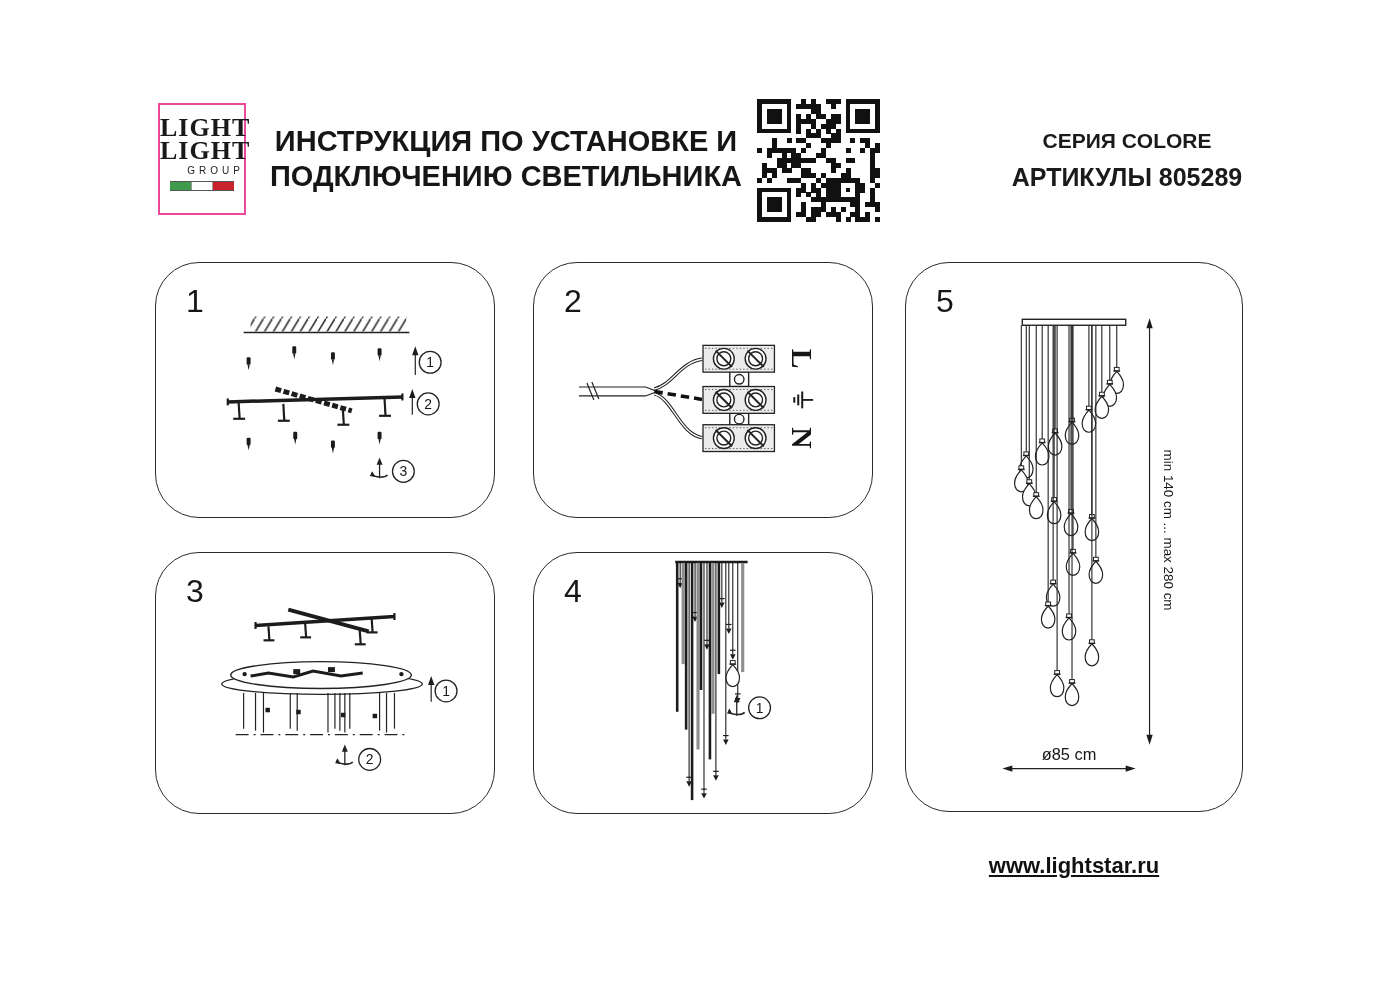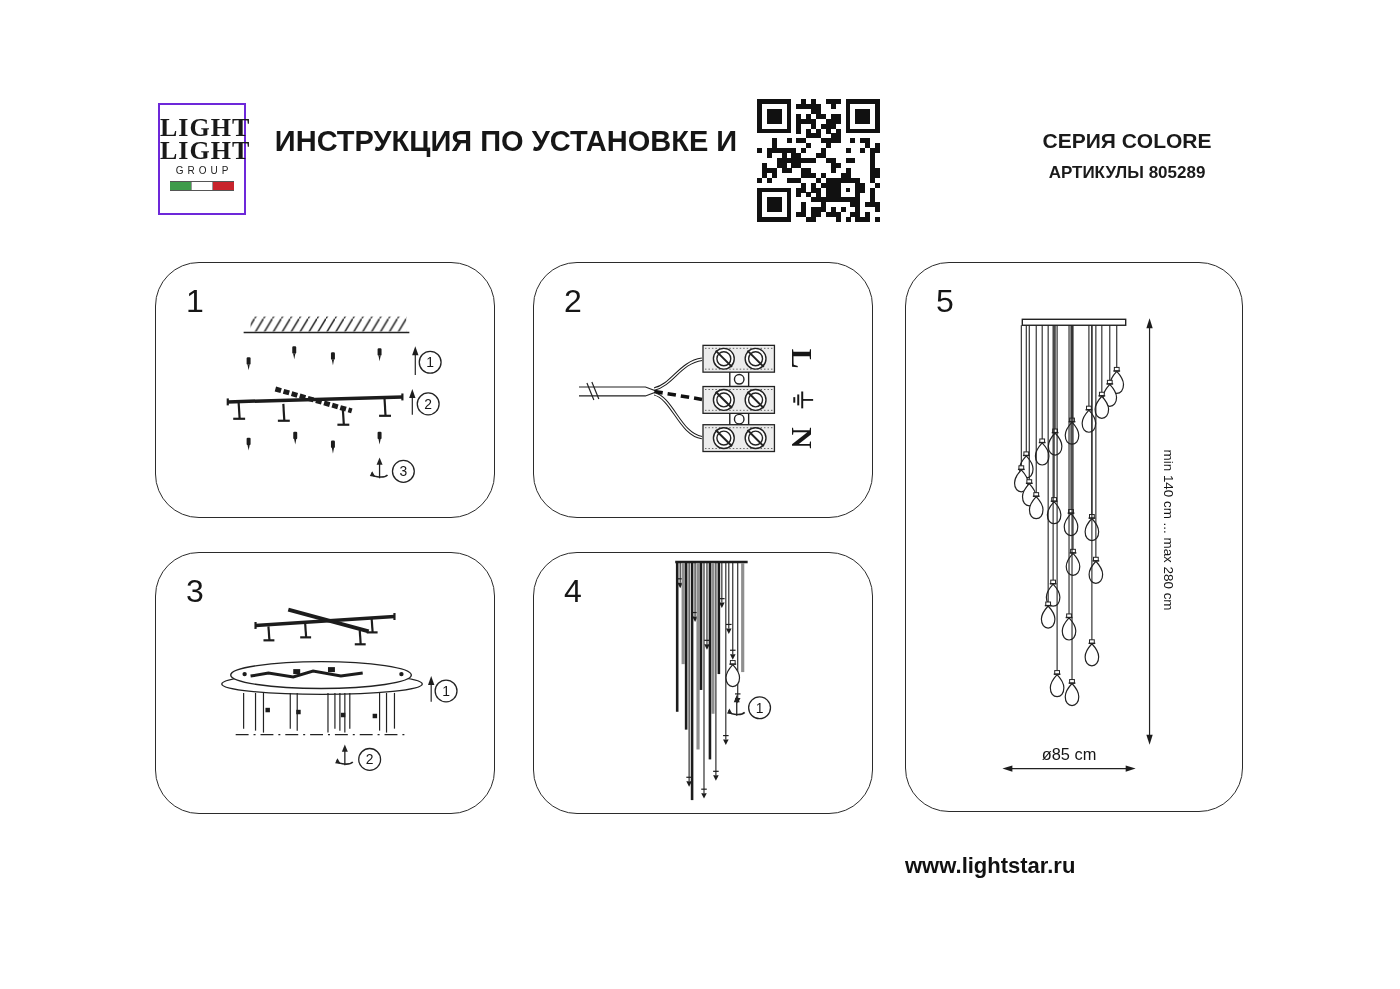--- a/index.html
+++ b/index.html
@@ -1,43 +1,43 @@
 <!DOCTYPE html>
 <html><head>
 <meta charset="utf-8">
 <style>
   html,body{margin:0;padding:0;background:#fff;}
   .page{position:relative;width:1400px;height:989px;background:#fff;overflow:hidden;
         font-family:"Liberation Sans",sans-serif;color:#1a1a1a;}
   
-  .logo{position:absolute;left:158px;top:103px;width:88px;height:112px;border:2px solid #6d28d9;
-        box-sizing:border-box;text-align:center;background:#fff;}
+  .logo{position:absolute;left:158px;top:103px;width:88px;height:112px;border:2px solid #ec4899;
+        box-sizing:border-box;text-align:right;background:#fff;}
   .logo-word{font-family:"Liberation Serif",serif;font-weight:bold;font-size:26px;line-height:23px;letter-spacing:1px;color:#191919;}
   .logo-word.first{margin-top:11px;}
   .logo-group{font-size:10px;letter-spacing:4px;margin-top:3px;color:#222;text-indent:4px;}
   .flag{display:flex;height:8px;width:64px;margin:5px auto 0;border-top:1px solid #555;border-bottom:1px solid #555;}
   .flag span{flex:1;}
   .flag .w{border-left:1px solid #999;border-right:1px solid #999;}
   .title{position:absolute;left:246px;top:124px;width:520px;text-align:center;
          font-weight:bold;font-size:29px;line-height:35px;letter-spacing:0;color:#161616;}
   .qr{position:absolute;left:757px;top:99px;width:123px;height:123px;}
   .series{position:absolute;left:982px;top:129px;width:290px;text-align:center;}
   .series .s1{font-weight:bold;font-size:21px;}
-  .series .s2{font-weight:bold;font-size:17px;margin-top:10px;}
+  .series .s2{font-weight:bold;font-size:25px;margin-top:10px;}
   
   .panel{position:absolute;border:1.5px solid #2b2b2b;border-radius:44px;background:#fff;box-sizing:border-box;}
   #p1{left:155px;top:262px;width:340px;height:256px;}
   #p2{left:533px;top:262px;width:340px;height:256px;}
   #p3{left:155px;top:552px;width:340px;height:262px;}
   #p4{left:533px;top:552px;width:340px;height:262px;}
   #p5{left:905px;top:262px;width:338px;height:550px;}
   .num{position:absolute;left:30px;top:20px;font-size:32px;color:#161616;}
   .panel svg{position:absolute;left:0;top:0;width:100%;height:100%;}
-  .footer{position:absolute;left:905px;top:853px;width:338px;
-          font-weight:bold;font-size:22px;color:#111;}
+  .footer{position:absolute;left:905px;top:853px;width:338px;text-align:center;
+          font-weight:bold;font-size:22px;color:#111;text-decoration:underline;}
   
   svg .ln{stroke:#222;stroke-width:1.2;fill:none;}
   svg .lnw{stroke:#222;stroke-width:1.4;fill:#fff;}
   svg .bar{stroke:#1c1c1c;stroke-width:3.5;fill:none;}
   svg .leg{stroke:#1c1c1c;stroke-width:2.2;fill:none;}
   svg .fillk{fill:#1c1c1c;stroke:none;}
   svg text{font-family:"Liberation Sans",sans-serif;fill:#161616;}
   svg .mt{font-size:14px;text-anchor:middle;}
   svg .mc{fill:#fff;stroke:#222;stroke-width:1.3;}
   svg .serif{font-family:"Liberation Serif",serif;font-weight:bold;font-size:30px;text-anchor:middle;}
@@ -75,20 +75,21 @@
     <div class="logo-group">GROUP</div>
     <div class="flag">
         <span style="background: rgb(63, 155, 75);"></span>
         <span class="w" style="background: rgb(255, 255, 255);"></span>
         <span style="background: rgb(200, 36, 44);"></span>
       </div>
   </div>
 
   <div class="title">
     <span>ИНСТРУКЦИЯ ПО УСТАНОВКЕ И</span><br>
+    <span>ПОДКЛЮЧЕНИЮ СВЕТИЛЬНИКА</span>
   </div>
 
   <div class="qr">
     <svg id="qr" viewBox="0 0 25 25" shape-rendering="crispEdges">
         <rect x="9" y="0" width="1.02" height="1.02" fill="#111"></rect>
         <rect x="11" y="0" width="1.02" height="1.02" fill="#111"></rect>
         <rect x="14" y="0" width="1.02" height="1.02" fill="#111"></rect>
         <rect x="15" y="0" width="1.02" height="1.02" fill="#111"></rect>
         <rect x="16" y="0" width="1.02" height="1.02" fill="#111"></rect>
         <rect x="8" y="1" width="1.02" height="1.02" fill="#111"></rect>

